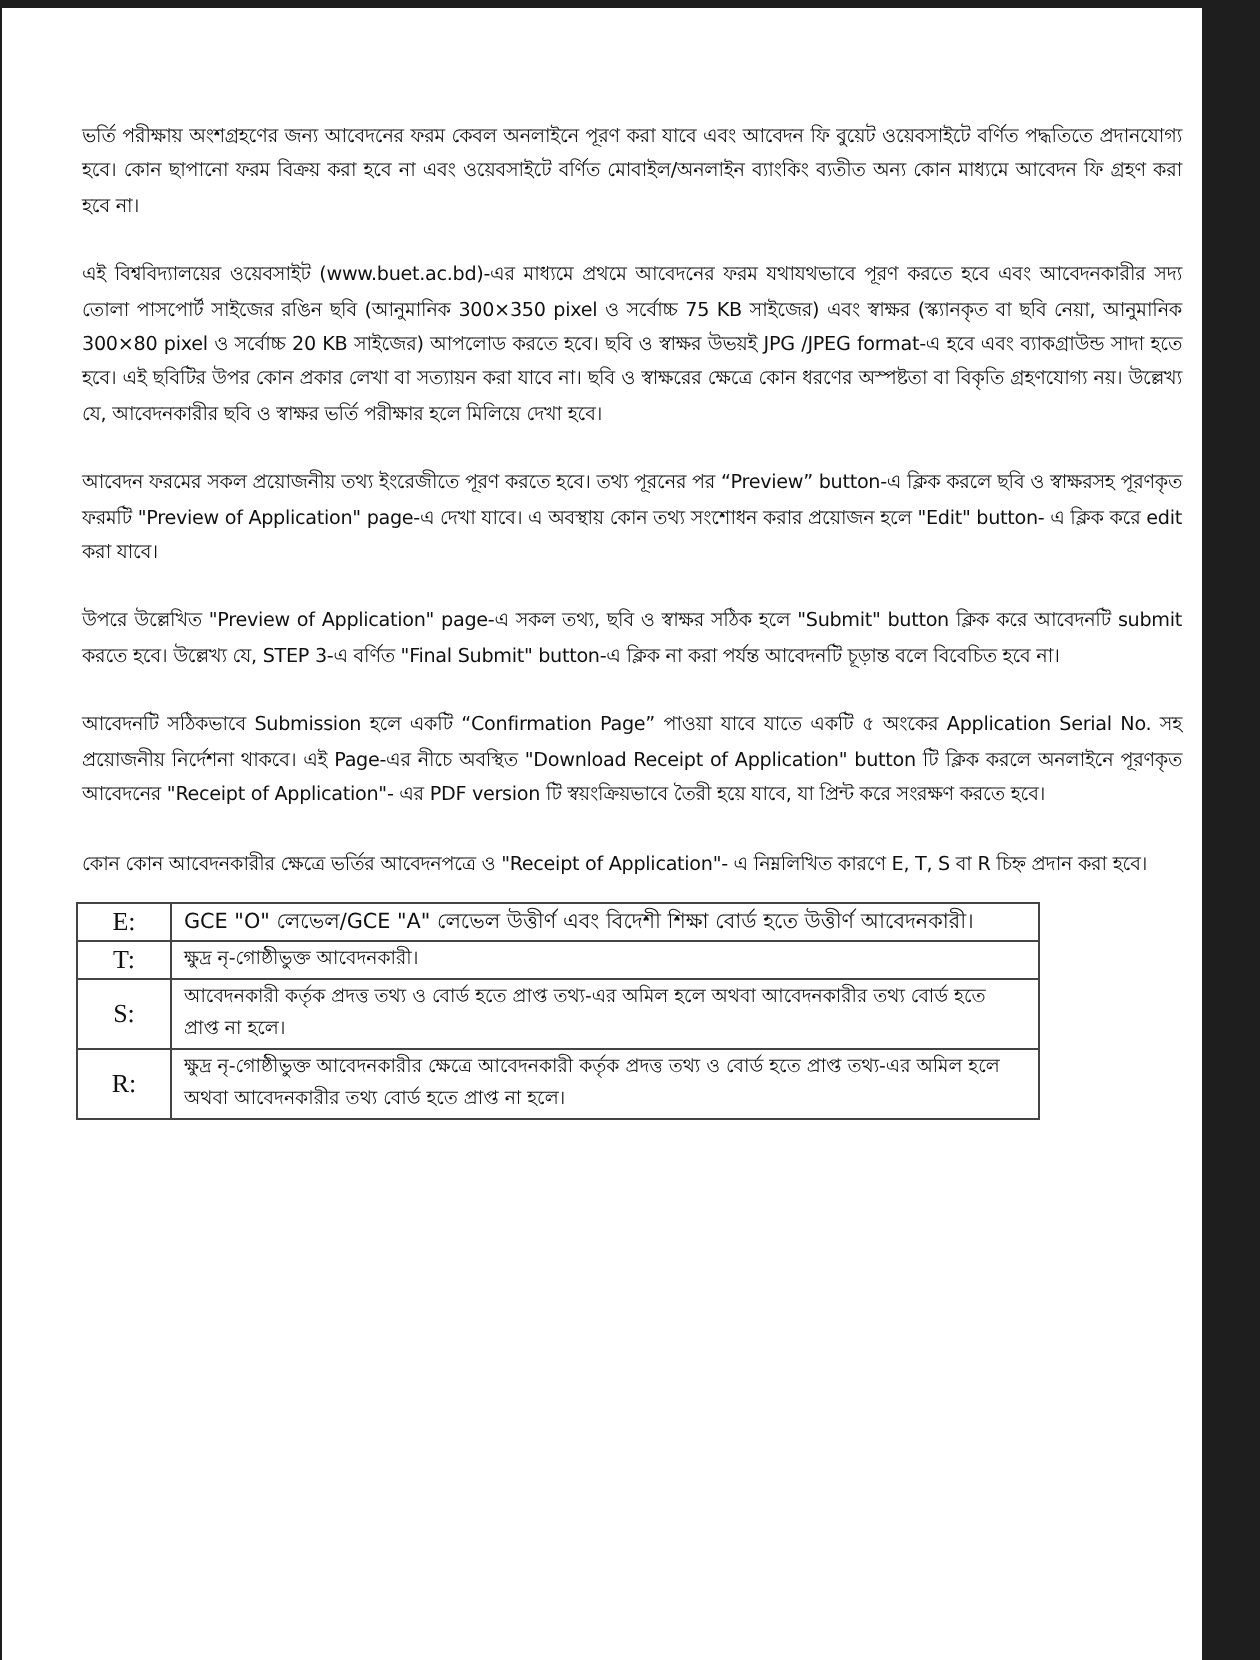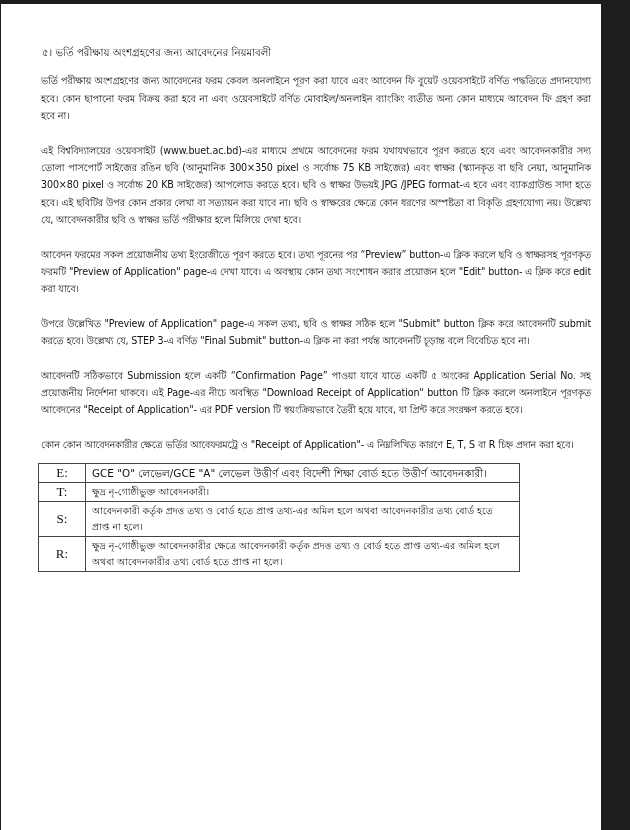--- a/index.html
+++ b/index.html
@@ -8,52 +8,51 @@
     font-family: "Liberation Serif", "DejaVu Serif", serif; color:#111;
   }
   .page {
     position:absolute; left:1px; top:4px; width:600px; height:826px; background:#ffffff;
   }
   .content {
     position:absolute; left:40px; top:40px; width:550px;
     font-size:11.2px; line-height:17.3px;
   }
   .heading { font-size:11.5px; margin:0 0 11px 1px; font-family: "DejaVu Sans", sans-serif; font-size:10.2px;}
-  p { margin:4px 0 17px 0; text-align:justify; font-family:"DejaVu Sans", sans-serif; font-size:9.6px; line-height:17.4px; letter-spacing:-0.15px; }
+  p { margin:16px 0 17px 0; text-align:justify; font-family:"DejaVu Sans", sans-serif; font-size:9.6px; line-height:17.4px; letter-spacing:-0.15px; }
   .step {
     font-family:"Liberation Serif", serif; font-weight:bold; font-size:13px; margin:0 0 14px 0;
   }
   .step .bn { font-family:"DejaVu Sans", sans-serif; font-weight:normal; font-size:9.6px; margin-left:4px; }
   .bold { font-weight:bold; }
   table.marks {
     border-collapse:collapse; width:482px; margin:0 0 17px -3px;
     font-family:"DejaVu Sans", sans-serif; font-size:9.4px; line-height:16px;
   }
   table.marks td { border:1px solid #444; padding:1px 6px; vertical-align:middle; }
   table.marks td.code {
     width:34px; text-align:center; font-family:"Liberation Serif", serif; font-size:13px;
   }
 </style>
 </head>
 <body>
 
 <div class="page">
   <div class="content">
 
-    <div class="heading">৫। ভর্তি পরীক্ষায় অংশগ্রহণের জন্য আবেদনের নিয়মাবলী</div>
 
     <p>ভর্তি পরীক্ষায় অংশগ্রহণের জন্য আবেদনের ফরম কেবল অনলাইনে পূরণ করা যাবে এবং আবেদন ফি বুয়েট ওয়েবসাইটে বর্ণিত পদ্ধতিতে প্রদানযোগ্য হবে। কোন ছাপানো ফরম বিক্রয় করা হবে না এবং ওয়েবসাইটে বর্ণিত মোবাইল/অনলাইন ব্যাংকিং ব্যতীত অন্য কোন মাধ্যমে আবেদন ফি গ্রহণ করা হবে না।</p>
 
 
 
     <p>এই বিশ্ববিদ্যালয়ের ওয়েবসাইট (www.buet.ac.bd)-এর মাধ্যমে প্রথমে আবেদনের ফরম যথাযথভাবে পূরণ করতে হবে এবং আবেদনকারীর সদ্য তোলা পাসপোর্ট সাইজের রঙিন ছবি (আনুমানিক 300×350 pixel ও সর্বোচ্চ 75 KB সাইজের) এবং স্বাক্ষর (স্ক্যানকৃত বা ছবি নেয়া, আনুমানিক 300×80 pixel ও সর্বোচ্চ 20 KB সাইজের) আপলোড করতে হবে। ছবি ও স্বাক্ষর উভয়ই JPG /JPEG format-এ হবে এবং ব্যাকগ্রাউন্ড সাদা হতে হবে। এই ছবিটির উপর কোন প্রকার লেখা বা সত্যায়ন করা যাবে না। ছবি ও স্বাক্ষরের ক্ষেত্রে কোন ধরণের অস্পষ্টতা বা বিকৃতি গ্রহণযোগ্য নয়। উল্লেখ্য যে, আবেদনকারীর ছবি ও স্বাক্ষর ভর্তি পরীক্ষার হলে মিলিয়ে দেখা হবে।</p>
     <p>আবেদন ফরমের সকল প্রয়োজনীয় তথ্য ইংরেজীতে পূরণ করতে হবে। তথ্য পূরনের পর “Preview” button-এ ক্লিক করলে ছবি ও স্বাক্ষরসহ পূরণকৃত ফরমটি "Preview of Application" page-এ দেখা যাবে। এ অবস্থায় কোন তথ্য সংশোধন করার প্রয়োজন হলে "Edit" button- এ ক্লিক করে edit করা যাবে।</p>
     <p>উপরে উল্লেখিত "Preview of Application" page-এ সকল তথ্য, ছবি ও স্বাক্ষর সঠিক হলে "Submit" button ক্লিক করে আবেদনটি submit করতে হবে। উল্লেখ্য যে, STEP 3-এ বর্ণিত "Final Submit" button-এ ক্লিক না করা পর্যন্ত আবেদনটি চূড়ান্ত বলে বিবেচিত হবে না।</p>
     <p>আবেদনটি সঠিকভাবে Submission হলে একটি “Confirmation Page” পাওয়া যাবে যাতে একটি ৫ অংকের Application Serial No. সহ প্রয়োজনীয় নির্দেশনা থাকবে। এই Page-এর নীচে অবস্থিত "Download Receipt of Application" button টি ক্লিক করলে অনলাইনে পূরণকৃত আবেদনের "Receipt of Application"- এর PDF version টি স্বয়ংক্রিয়ভাবে তৈরী হয়ে যাবে, যা প্রিন্ট করে সংরক্ষণ করতে হবে।</p>
-    <p style="margin-bottom:10px;">কোন কোন আবেদনকারীর ক্ষেত্রে ভর্তির আবেফরমট্রে ও "Receipt of Application"- এ নিম্নলিখিত কারণে E, T, S বা R চিহ্ন প্রদান করা হবে।</p>
+    <p style="margin-bottom:10px;">কোন কোন আবেদনকারীর ক্ষেত্রে ভর্তির আবেদনপত্রে ও "Receipt of Application"- এ নিম্নলিখিত কারণে E, T, S বা R চিহ্ন প্রদান করা হবে।</p>
 
     <table class="marks">
       <tbody>
           <tr>
         <td class="code">E:</td>
         <td style="font-size:10.4px;">GCE "O" লেভেল/GCE "A" লেভেল উত্তীর্ণ এবং বিদেশী শিক্ষা বোর্ড হতে উত্তীর্ণ আবেদনকারী।</td>
       </tr>
       <tr>
         <td class="code">T:</td>
         <td>ক্ষুদ্র নৃ-গোষ্ঠীভুক্ত আবেদনকারী।</td>

